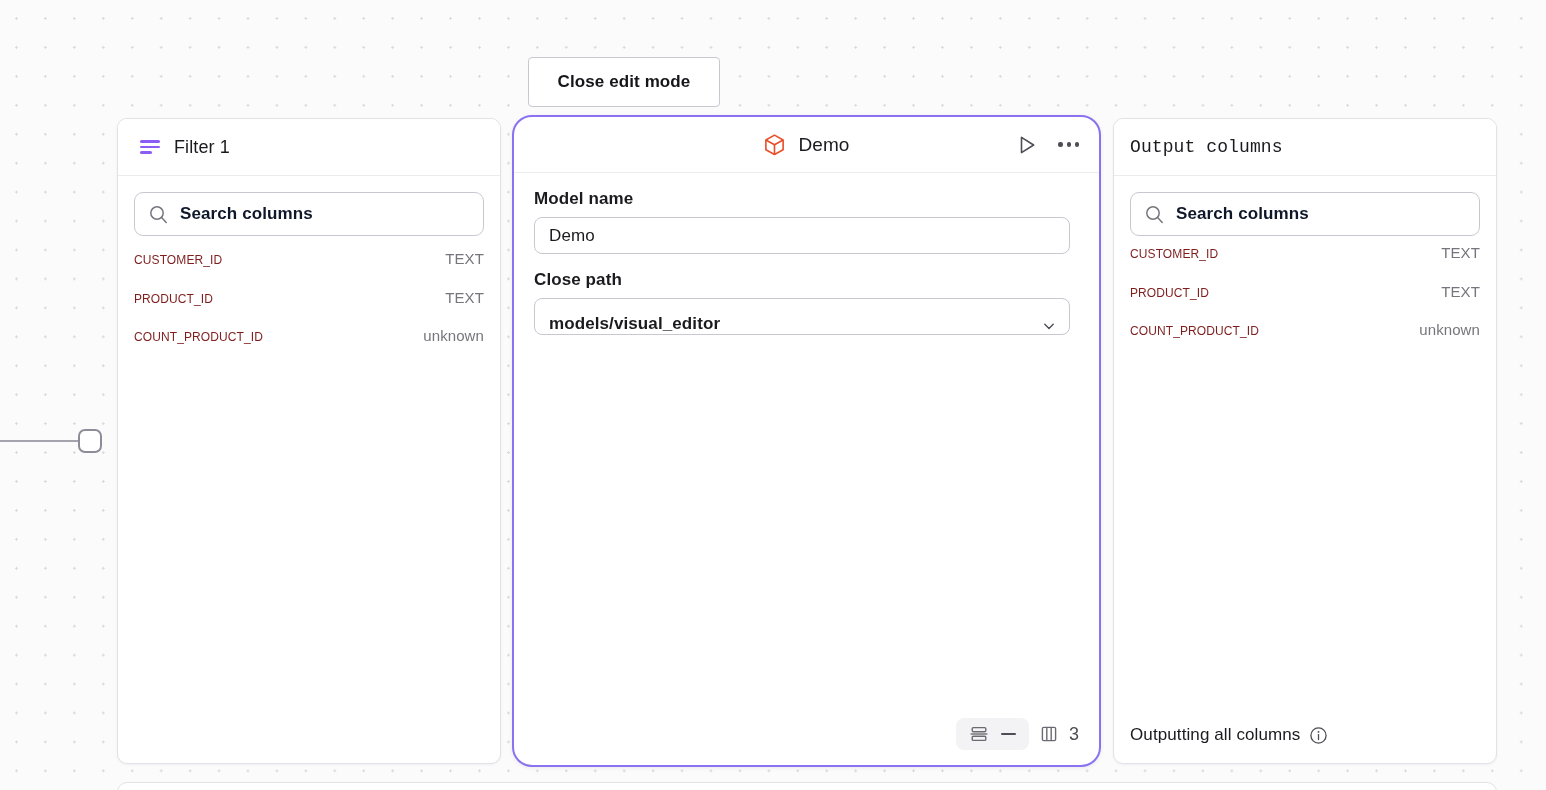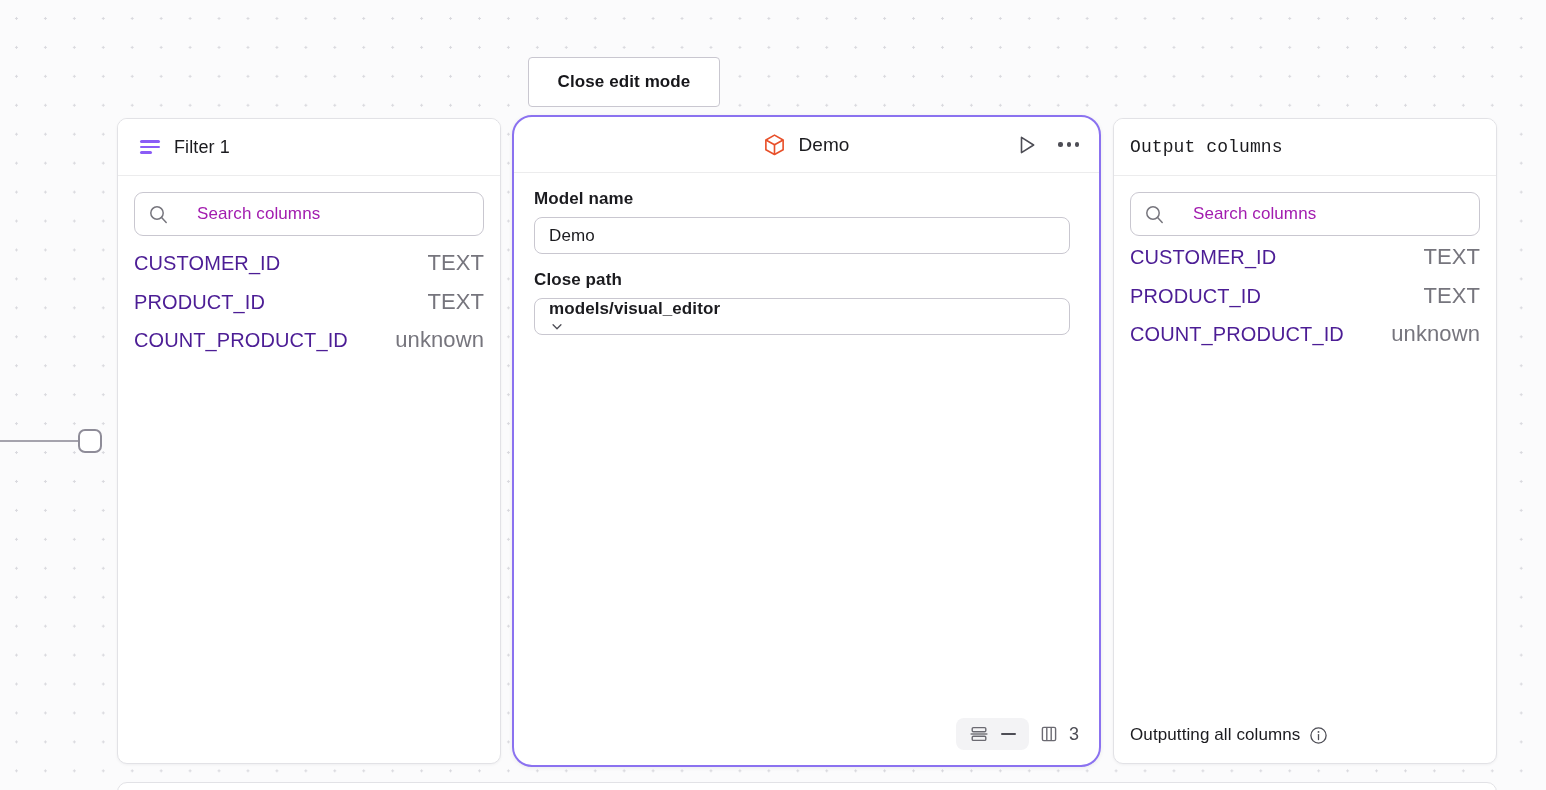--- a/index.html
+++ b/index.html
@@ -113,42 +113,43 @@
     height: 44px;
     border: 1px solid #c9c7d0;
     border-radius: 9px;
     display: flex;
     align-items: center;
     padding: 0 14px;
     background: #ffffff;
   }
   .search-box .search-ph {
     font-size: 17px;
-    color: #a21caf;
-    margin-left: 29px;
-    letter-spacing: 0.1px;
+    color: #0f172a;
+    margin-left: 12px;
+    letter-spacing: 0.1px;
+    font-weight: bold;
   }
   .icon-search { flex: 0 0 auto; display: block; }
 
   
   .col-list { padding: 14px 16px 0 16px; }
   .col-row {
     display: flex;
     align-items: baseline;
     justify-content: space-between;
     height: 38.5px;
   }
   .col-name {
-    font-size: 20px;
-    color: #4c1d95;
+    font-size: 12px;
+    color: #7f1d1d;
     letter-spacing: 0.1px;
     white-space: nowrap;
   }
   .col-type {
-    font-size: 22px;
+    font-size: 15px;
     color: #76757d;
     letter-spacing: 0.1px;
     white-space: nowrap;
   }
 
   
   #filter-panel { left: 117px; top: 118px; width: 384px; height: 646px; }
 
   
   #output-panel { left: 1113px; top: 118px; width: 384px; height: 646px; }
@@ -254,30 +255,29 @@
     color: #1b1b1f;
     letter-spacing: 0.1px;
     background: #ffffff;
     margin-bottom: 16px;
   }
   .field-select {
     height: 37px;
     border: 1px solid #c9c7d0;
     border-radius: 8px;
     display: flex;
-    align-items: flex-start;
+    align-items: flex-end;
     justify-content: space-between;
     padding: 0 12px 0 14px;
     font-size: 17px;
     font-weight: bold;
     color: #1b1b1f;
     letter-spacing: 0.1px;
     background: #ffffff;
     cursor: pointer;
-    flex-direction: column;
   }
 
   .model-footer {
     margin-top: auto;
     height: 52px;
     display: flex;
     align-items: center;
     justify-content: flex-end;
     gap: 10px;
     padding: 0 16px 10px 16px;

